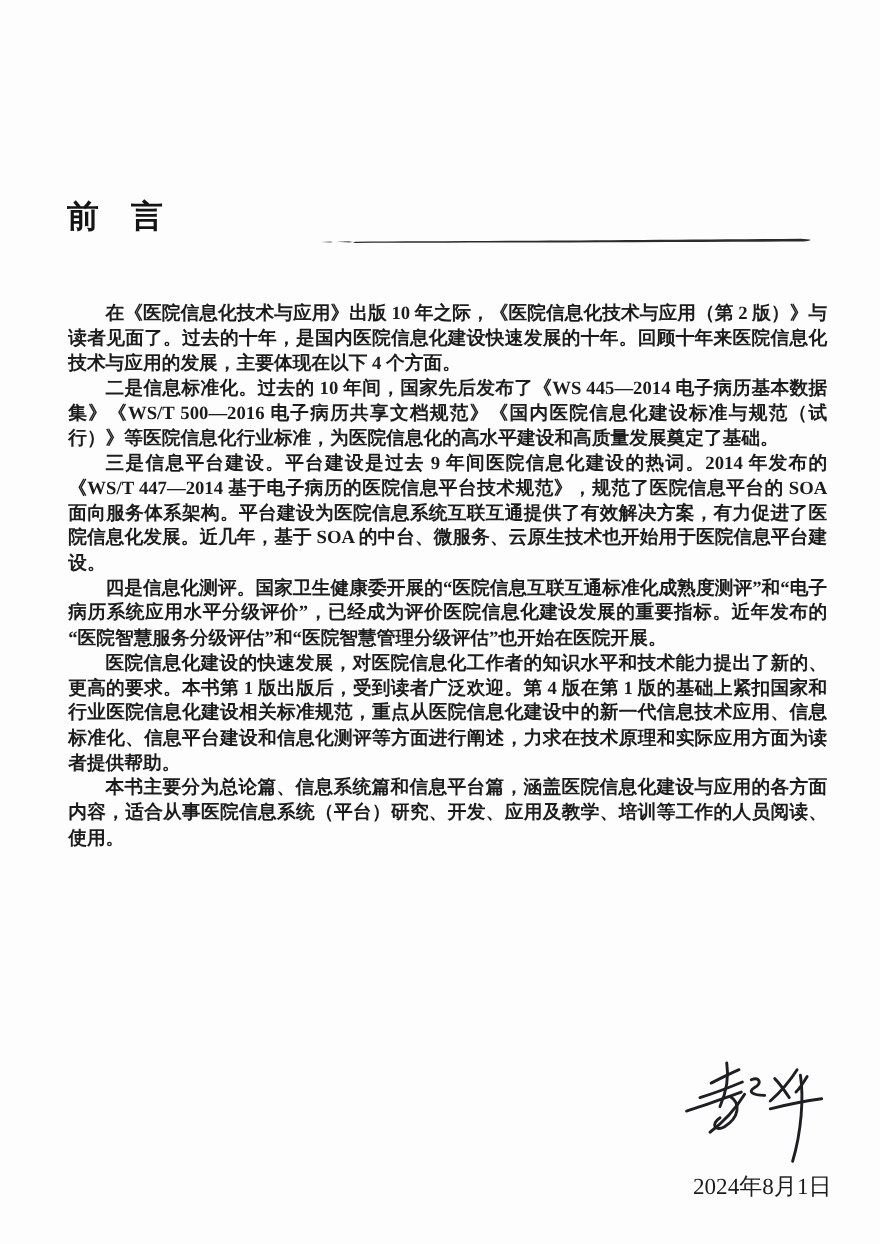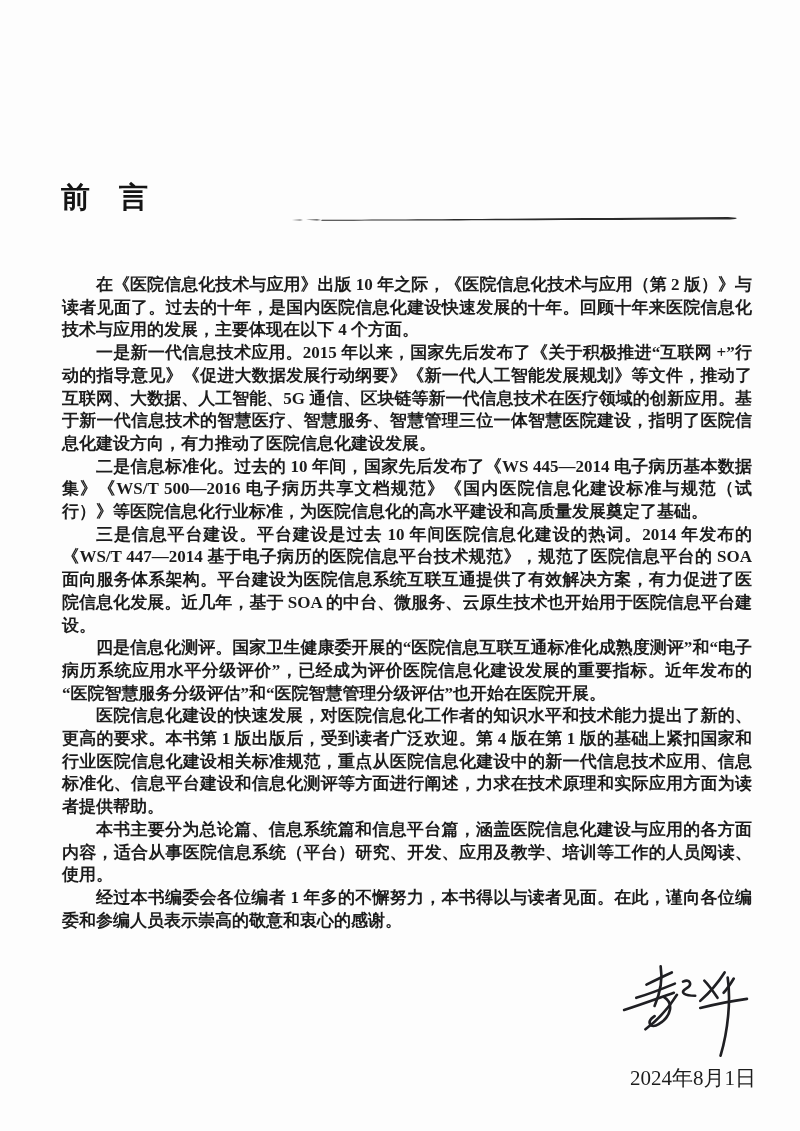--- a/index.html
+++ b/index.html
@@ -77,27 +77,25 @@
   <h1 class="preface-title">前　言</h1>
 
   <svg class="brush-divider" viewBox="0 0 452 10" xmlns="http://www.w3.org/2000/svg" aria-hidden="true">
     <path d="M2,5.1 L10,4.6 L13,5.0 L10,5.5 Z" fill="#555555"></path>
     <path d="M16,4.8 L27,4.3 L31,4.9 L27,5.4 Z" fill="#4a4a4a"></path>
     <path d="M33,4.7 C120,4.4 260,3.4 438,2.0 L446,2.8 C448,3.4 446,4.2 440,4.6 C300,5.2 140,5.6 33,5.8 C30,5.5 30,5.0 33,4.7 Z" fill="#2b2b2b"></path>
   </svg>
 
   <div class="body-text">
     <p>在《医院信息化技术与应用》出版 10 年之际，《医院信息化技术与应用（第 2 版）》与读者见面了。过去的十年，是国内医院信息化建设快速发展的十年。回顾十年来医院信息化技术与应用的发展，主要体现在以下 4 个方面。</p>
-    <p>一是新一代信息技术应用。2015 年以来，国家先后发布了《关于积极推进“互联网 +”行动的指导意见》《促进大数据发展行动纲要》《新一代人工智能发展规划》等文件，推动了互联网、大数据、人工智能、5G 通信、区块链等新一代信息技术在医疗领域的创新应用。基于新一代信息技术的智慧医疗、智慧服务、智慧管理三位一体智慧医院建设，指明了医院信息化建设方向，有力推动了医院信息化建设发展。</p>
     <p>二是信息标准化。过去的 10 年间，国家先后发布了《WS 445—2014 电子病历基本数据集》《WS/T 500—2016 电子病历共享文档规范》《国内医院信息化建设标准与规范（试行）》等医院信息化行业标准，为医院信息化的高水平建设和高质量发展奠定了基础。</p>
-    <p>三是信息平台建设。平台建设是过去 10 年间医院信息化建设的热词。2014 年发布的《WS/T 447—2014 基于电子病历的医院信息平台技术规范》，规范了医院信息平台的 SOA 面向服务体系架构。平台建设为医院信息系统互联互通提供了有效解决方案，有力促进了医院信息化发展。近几年，基于 SOA 的中台、微服务、云原生技术也开始用于医院信息平台建设。</p>
+    <p>三是信息平台建设。平台建设是过去 9 年间医院信息化建设的热词。2014 年发布的《WS/T 447—2014 基于电子病历的医院信息平台技术规范》，规范了医院信息平台的 SOA 面向服务体系架构。平台建设为医院信息系统互联互通提供了有效解决方案，有力促进了医院信息化发展。近几年，基于 SOA 的中台、微服务、云原生技术也开始用于医院信息平台建设。</p>
     <p>四是信息化测评。国家卫生健康委开展的“医院信息互联互通标准化成熟度测评”和“电子病历系统应用水平分级评价”，已经成为评价医院信息化建设发展的重要指标。近年发布的“医院智慧服务分级评估”和“医院智慧管理分级评估”也开始在医院开展。</p>
     <p>医院信息化建设的快速发展，对医院信息化工作者的知识水平和技术能力提出了新的、更高的要求。本书第 1 版出版后，受到读者广泛欢迎。第 4 版在第 1 版的基础上紧扣国家和行业医院信息化建设相关标准规范，重点从医院信息化建设中的新一代信息技术应用、信息标准化、信息平台建设和信息化测评等方面进行阐述，力求在技术原理和实际应用方面为读者提供帮助。</p>
     <p>本书主要分为总论篇、信息系统篇和信息平台篇，涵盖医院信息化建设与应用的各方面内容，适合从事医院信息系统（平台）研究、开发、应用及教学、培训等工作的人员阅读、使用。</p>
-    <p>经过本书编委会各位编者 1 年多的不懈努力，本书得以与读者见面。在此，谨向各位编委和参编人员表示崇高的敬意和衷心的感谢。</p>
   </div>
 
   <div class="signature-block" aria-label="李小华">
     <svg viewBox="0 0 132 102" width="134" height="104" xmlns="http://www.w3.org/2000/svg">
       <g fill="none" stroke="#1f1f23" stroke-width="2.6" stroke-linecap="round" stroke-linejoin="round">
 
         <path d="M30,27 C38,23 46,19 55,15"></path>
         <path d="M20,40 C33,36 46,31 58,26"></path>
         <path d="M8,52 C24,47 40,41 57,35"></path>
 

